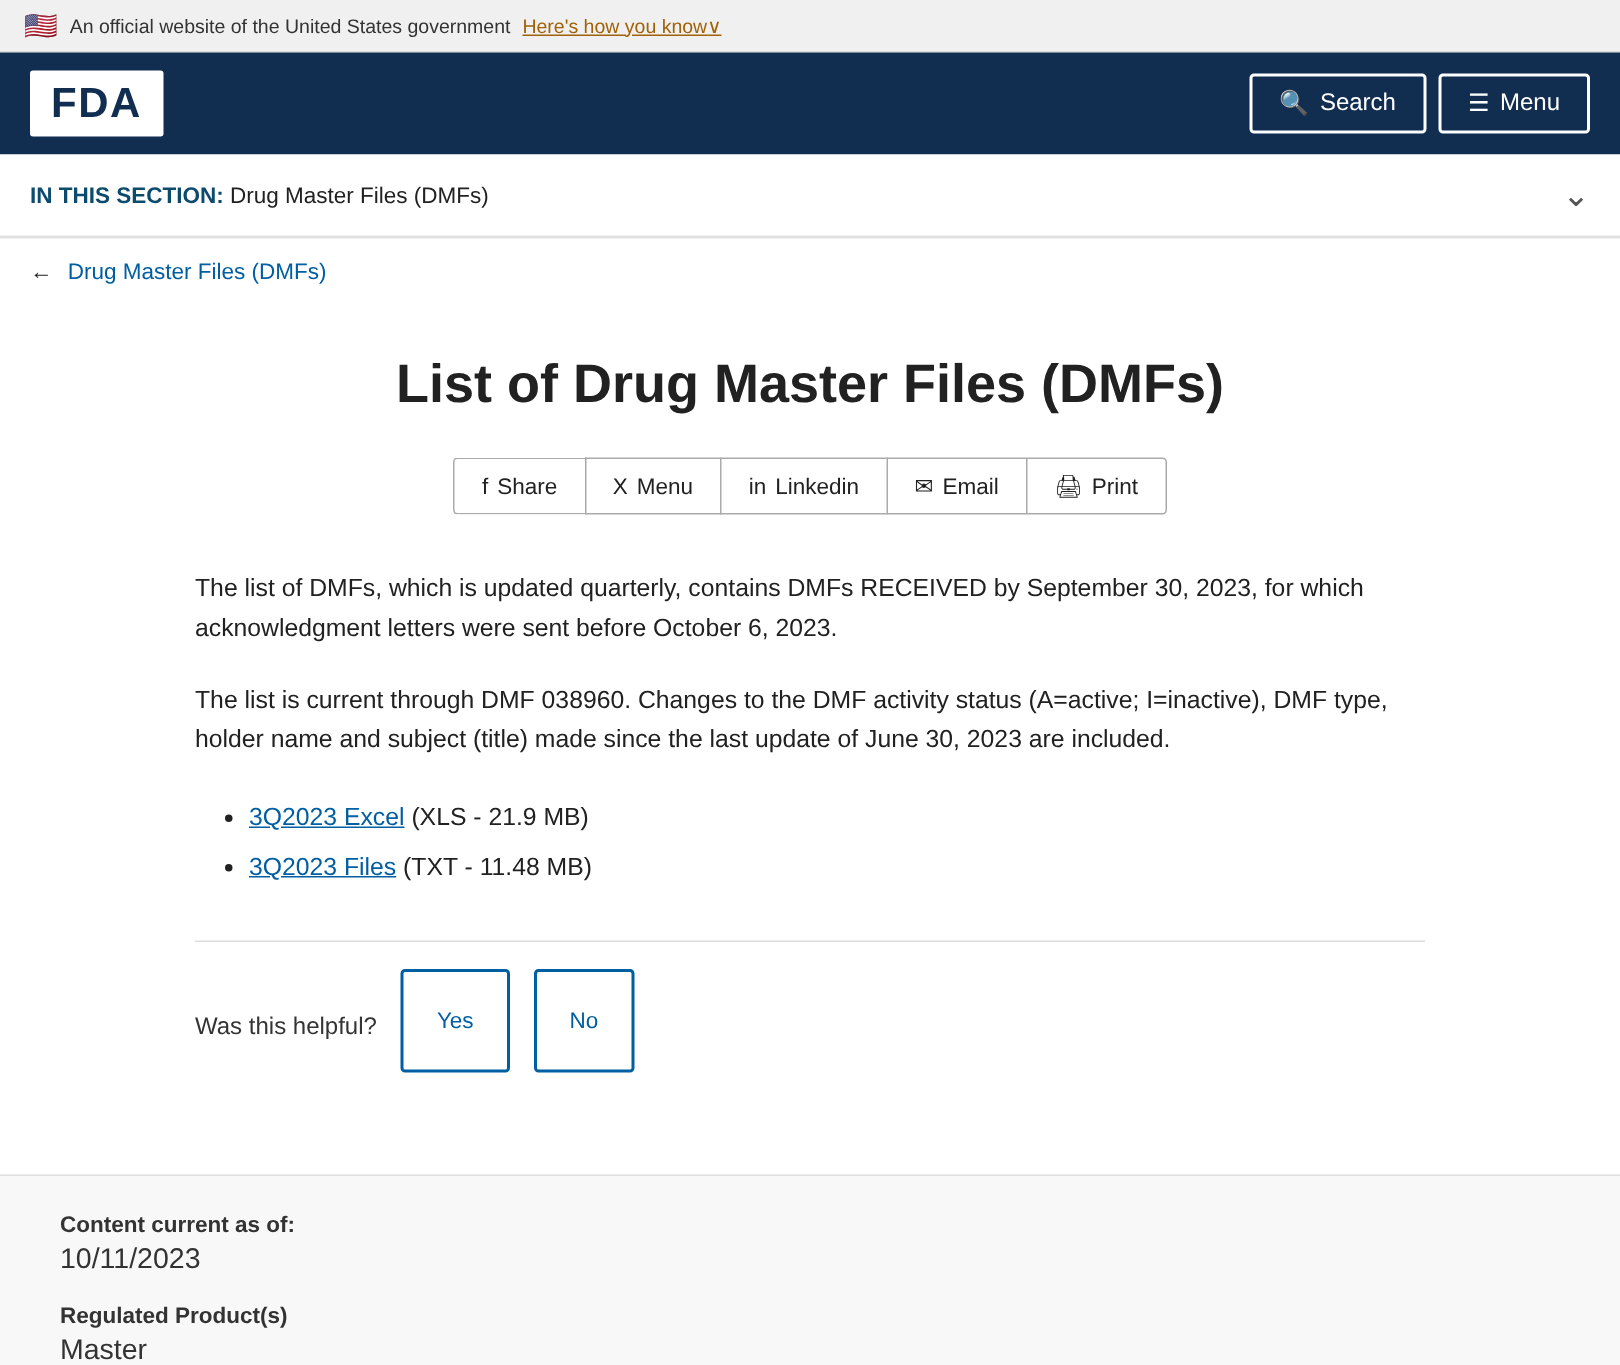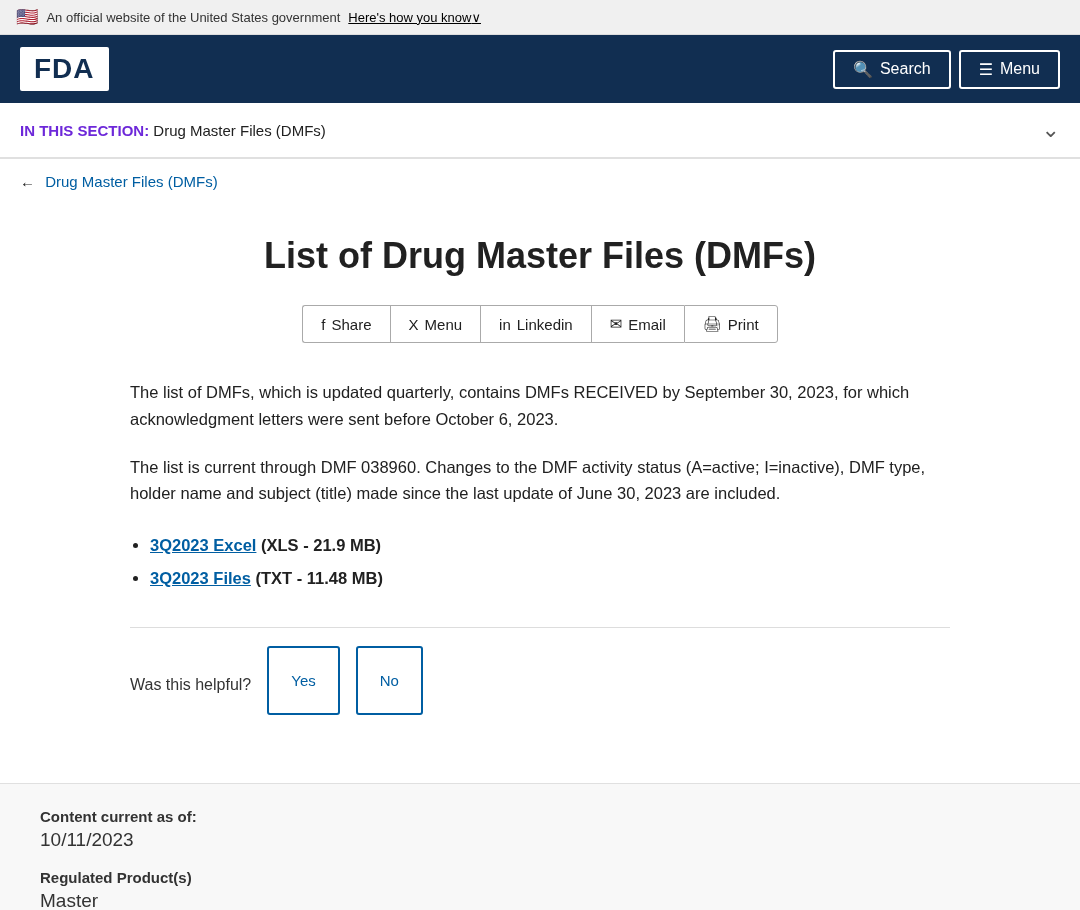--- a/index.html
+++ b/index.html
@@ -13,21 +13,21 @@
       align-items: center;
       gap: 8px;
       font-size: 13px;
       color: #333;
       border-bottom: 1px solid #ddd;
     }
     .gov-banner .flag {
       font-size: 18px;
     }
     .gov-banner a {
-      color: #000000;
+      color: #a16207;
       text-decoration: underline;
     }
 
     
     .header {
       background: #112e51;
       display: flex;
       align-items: center;
       justify-content: space-between;
       padding: 0 20px;
@@ -67,21 +67,21 @@
       background: #fff;
       border-bottom: 2px solid #e0e0e0;
       padding: 14px 20px;
       display: flex;
       align-items: center;
       justify-content: space-between;
       font-size: 15px;
     }
     .section-nav-label {
       font-weight: 700;
-      color: #6d28d9;
+      color: #0c4a6e;
     }
     .section-nav-chevron {
       font-size: 22px;
       color: #555;
       cursor: pointer;
     }
 
     
     .breadcrumb {
       padding: 14px 20px;
@@ -133,23 +133,22 @@
     
     .body-text {
       font-size: 16.5px;
       line-height: 1.6;
       color: #212121;
       margin-bottom: 22px;
     }
 
     
     .file-list {
-      margin: 10px 0 32px 20px;
+      margin: 10px 0 32px 36px;
       line-height: 2;
-      font-weight: bold;
     }
     .file-list li {
       font-size: 16.5px;
     }
     .file-list a {
       color: #005ea2;
       text-decoration: underline;
     }
 
     

